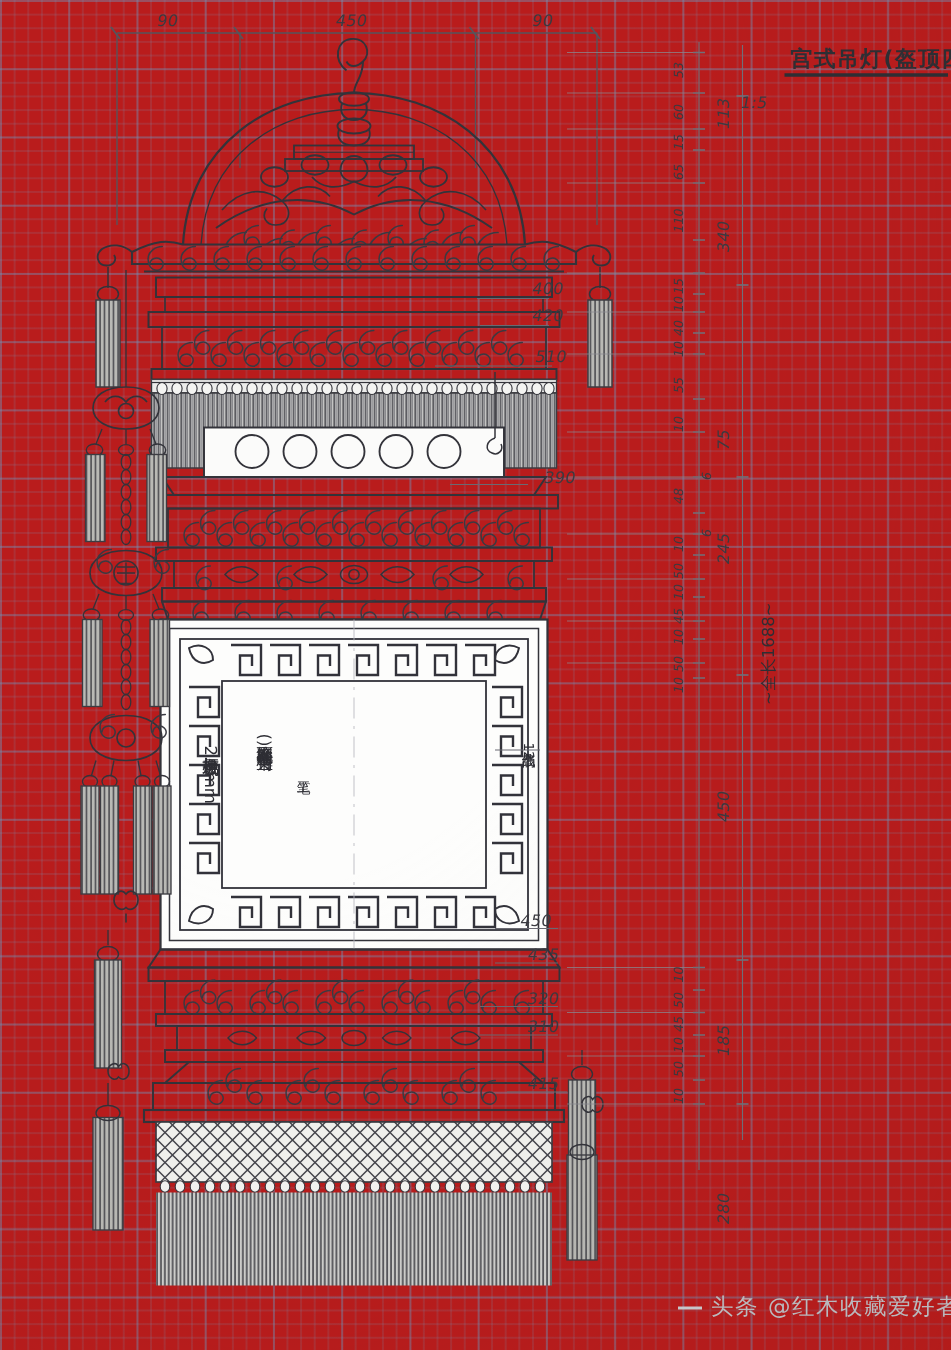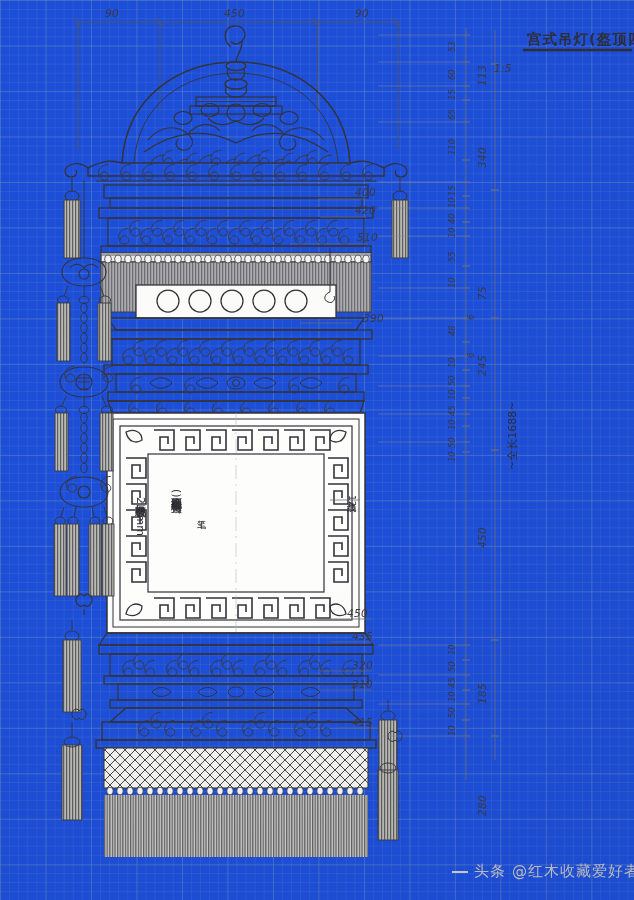--- a/index.html
+++ b/index.html
@@ -4,21 +4,21 @@
 <style>
   html,body{margin:0;padding:0;background:#ffffff;}
   body{
     font-family:"DejaVu Sans","Liberation Sans",sans-serif;
     -webkit-font-smoothing:antialiased;
   }
   #sheet{
     position:relative;
     width:634px;height:900px;
     overflow:hidden;
-    background:#1d4ed8;
+    background:#b91c1c;
   }
   
   .grid-fine,.grid-coarse{position:absolute;inset:0;pointer-events:none;}
   .grid-fine{
     background-image:
       linear-gradient(to right, rgba(120,150,185,.16) 1px, transparent 1px),
       linear-gradient(to bottom, rgba(120,150,185,.16) 1px, transparent 1px);
     background-size:9.1px 9.1px;
   }
   .grid-coarse{

